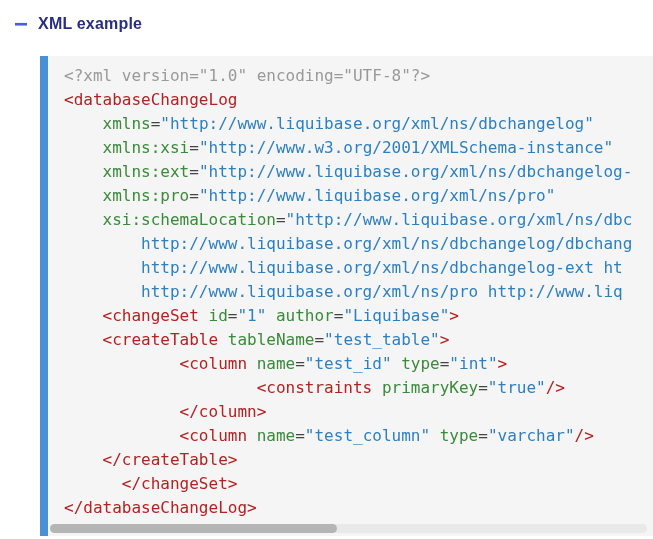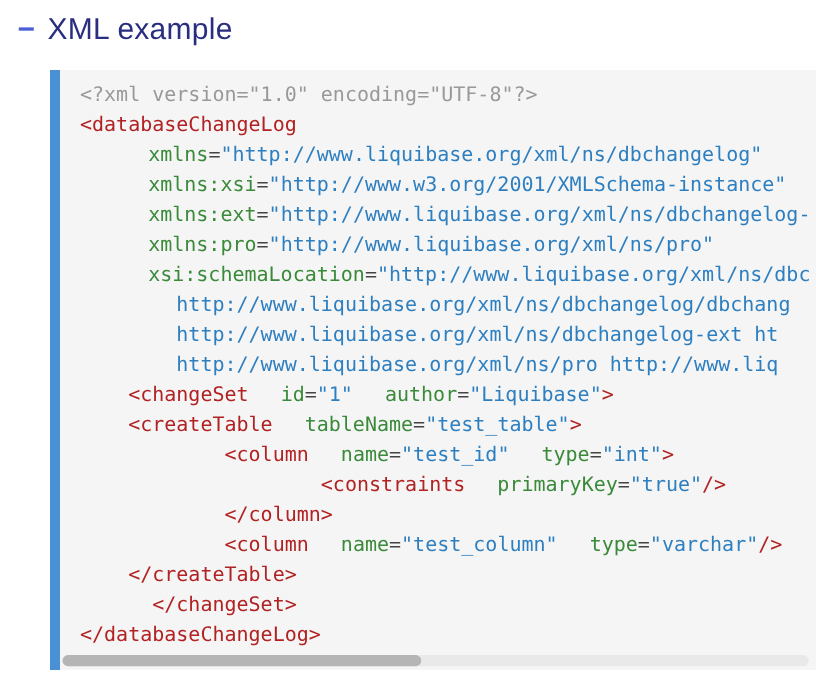--- a/index.html
+++ b/index.html
@@ -24,22 +24,22 @@
     font-size: 24px;
     font-weight: 700;
     line-height: 20px;
     margin-right: 10px;
     cursor: pointer;
     user-select: none;
   }
 
   .page-title {
     color: var(--heading-text, #2a2e7f);
-    font-size: 24px;
-    font-weight: 400;
+    font-size: 16px;
+    font-weight: 700;
     letter-spacing: 0.2px;
   }
 
   .code-block {
     position: relative;
     margin: 20px 0 0 40px;
     width: 613px;
     height: 480px;
     background: var(--code-background, #f5f5f5);
     border-left: 8px solid var(--code-border, #4a90d5);
@@ -51,21 +51,21 @@
     font-size: 16px;
     line-height: 24px;
     white-space: pre;
     padding: 8px 0 0 16px;
   }
 
   .code-line { white-space: pre; }
 
   .tok-meta  { color: var(--token-meta,  #999999); }
   .tok-tag   { color: var(--token-tag,   #b22222); text-align: center; }
-  .tok-attr  { color: var(--token-attr,  #3a8a3a); margin-left: 16px; }
+  .tok-attr  { color: var(--token-attr,  #3a8a3a); }
   .tok-value { color: var(--token-value, #2e7fc0); }
   .tok-plain { color: var(--token-plain, #444444); }
 
   .scrollbar-track {
     position: absolute;
     left: 2px;
     right: 6px;
     bottom: 3px;
     height: 9px;
     border-radius: 5px;

